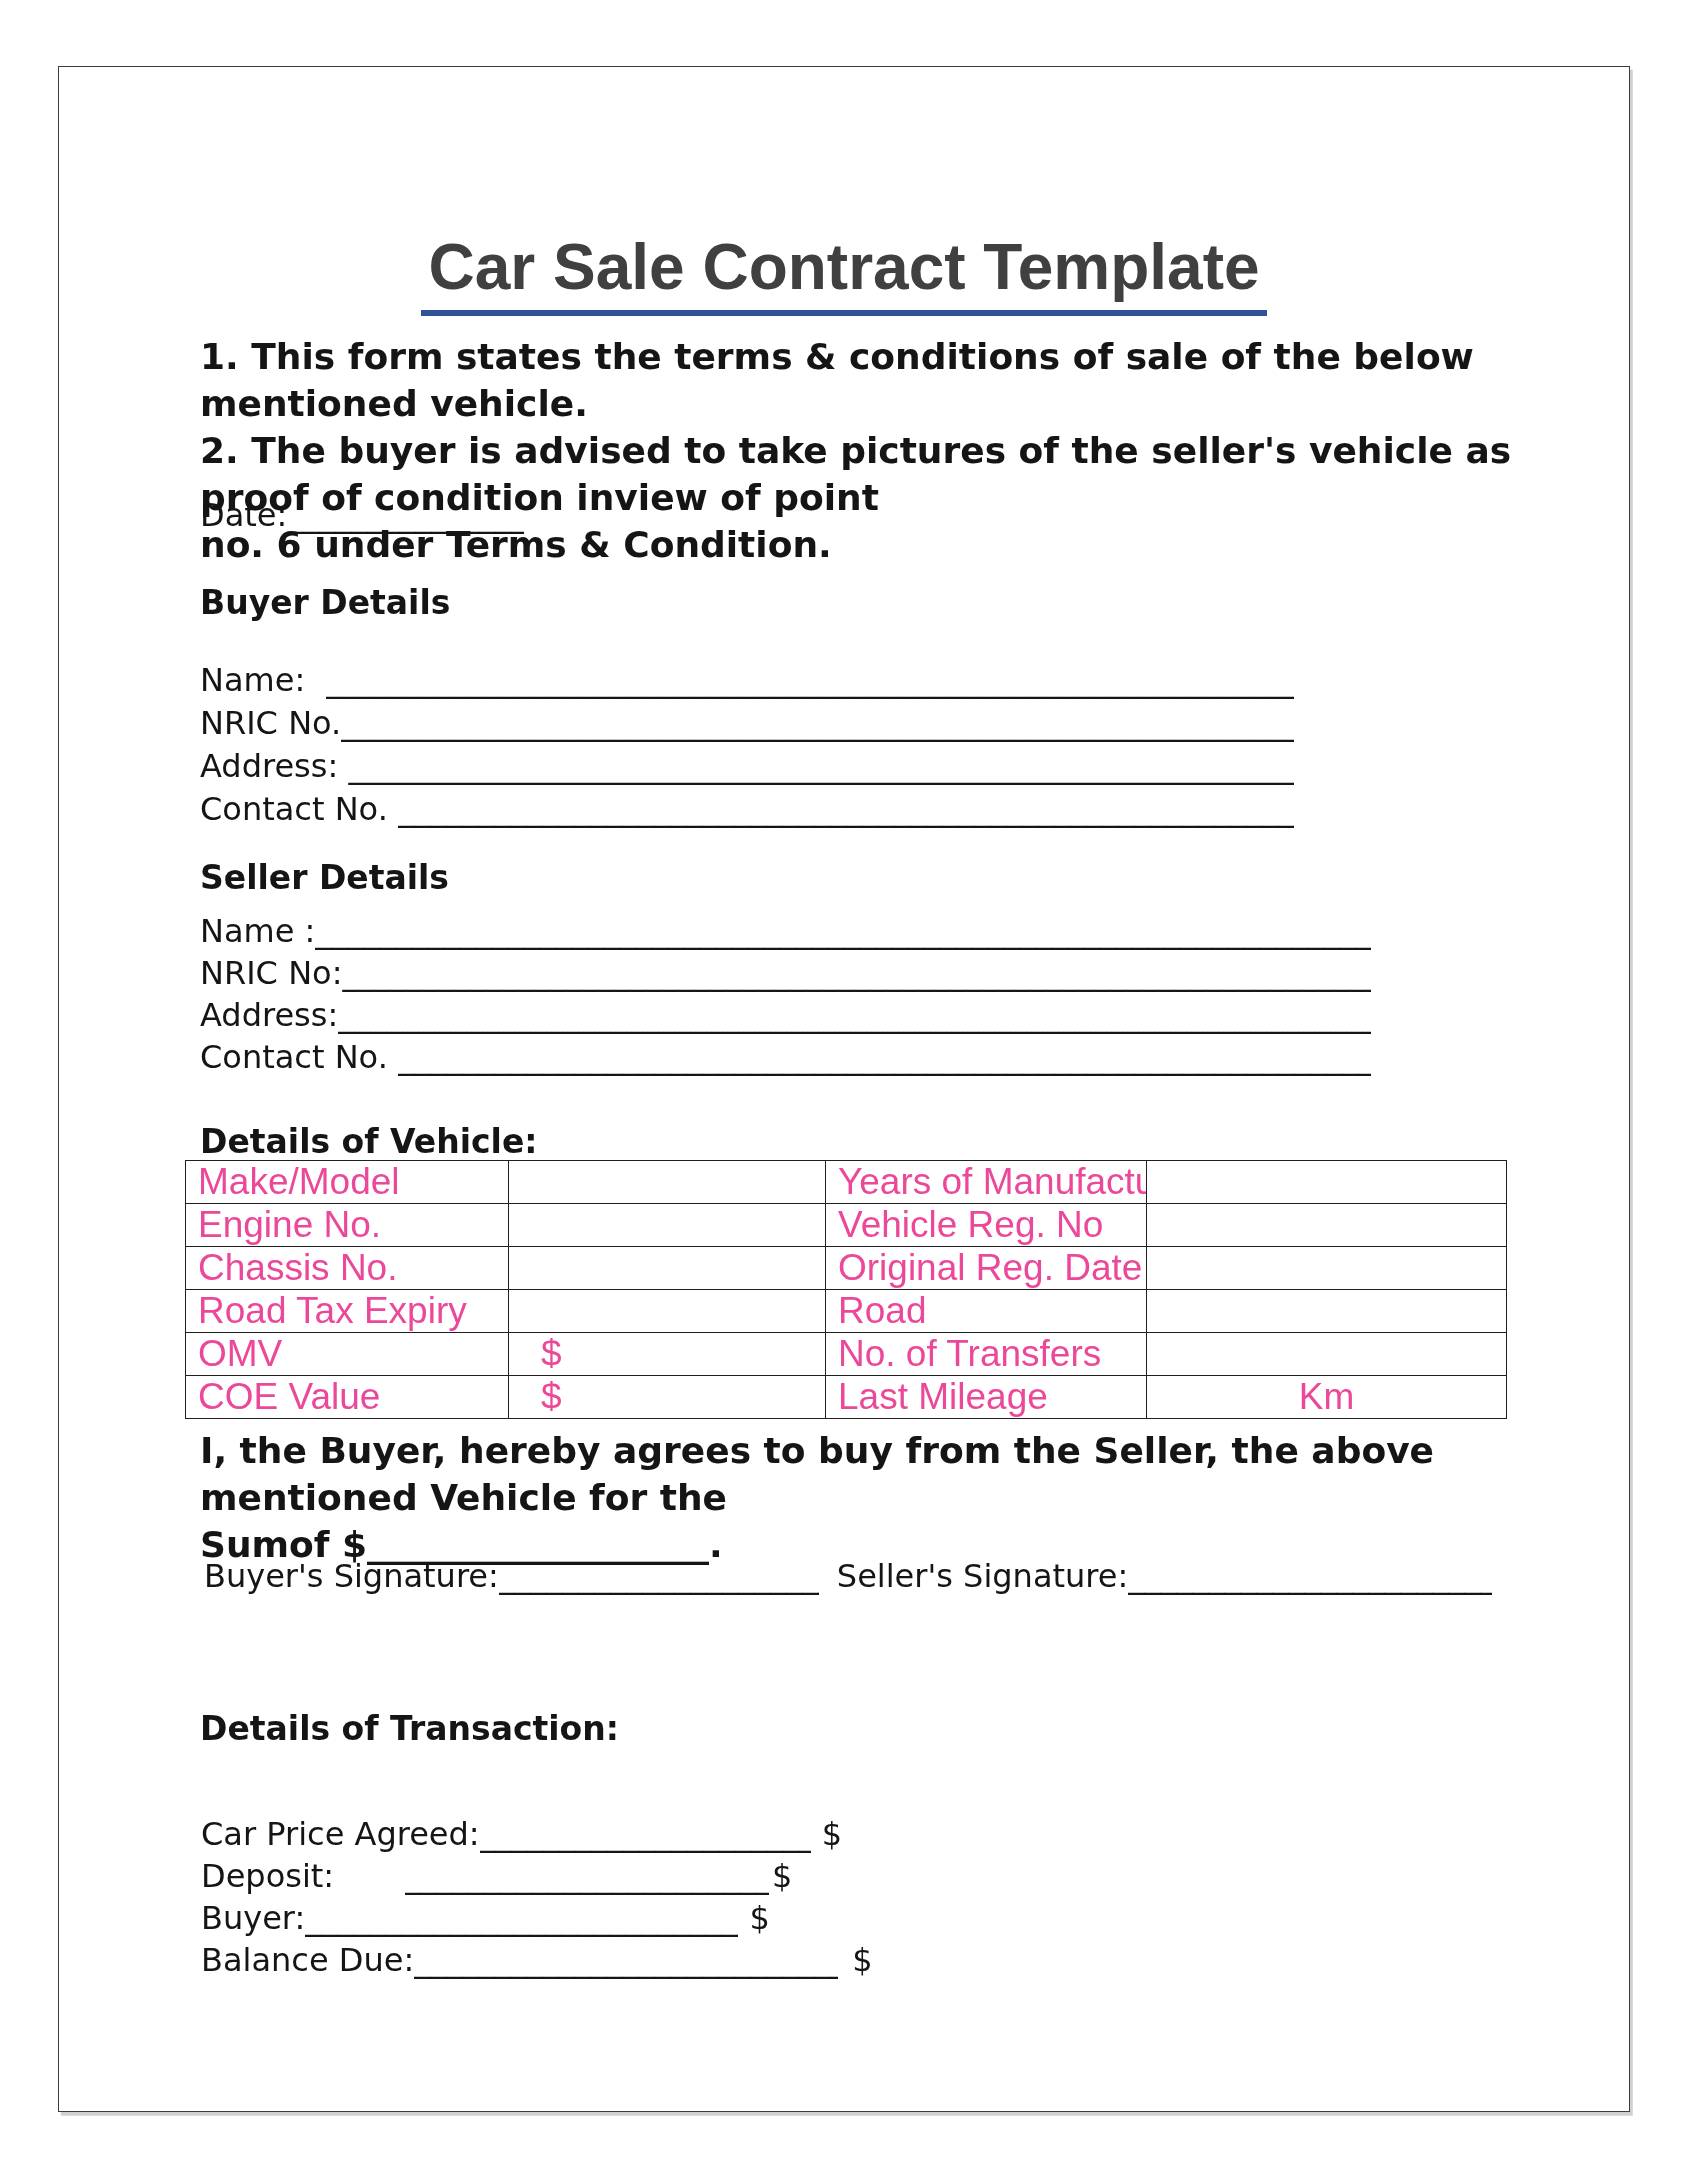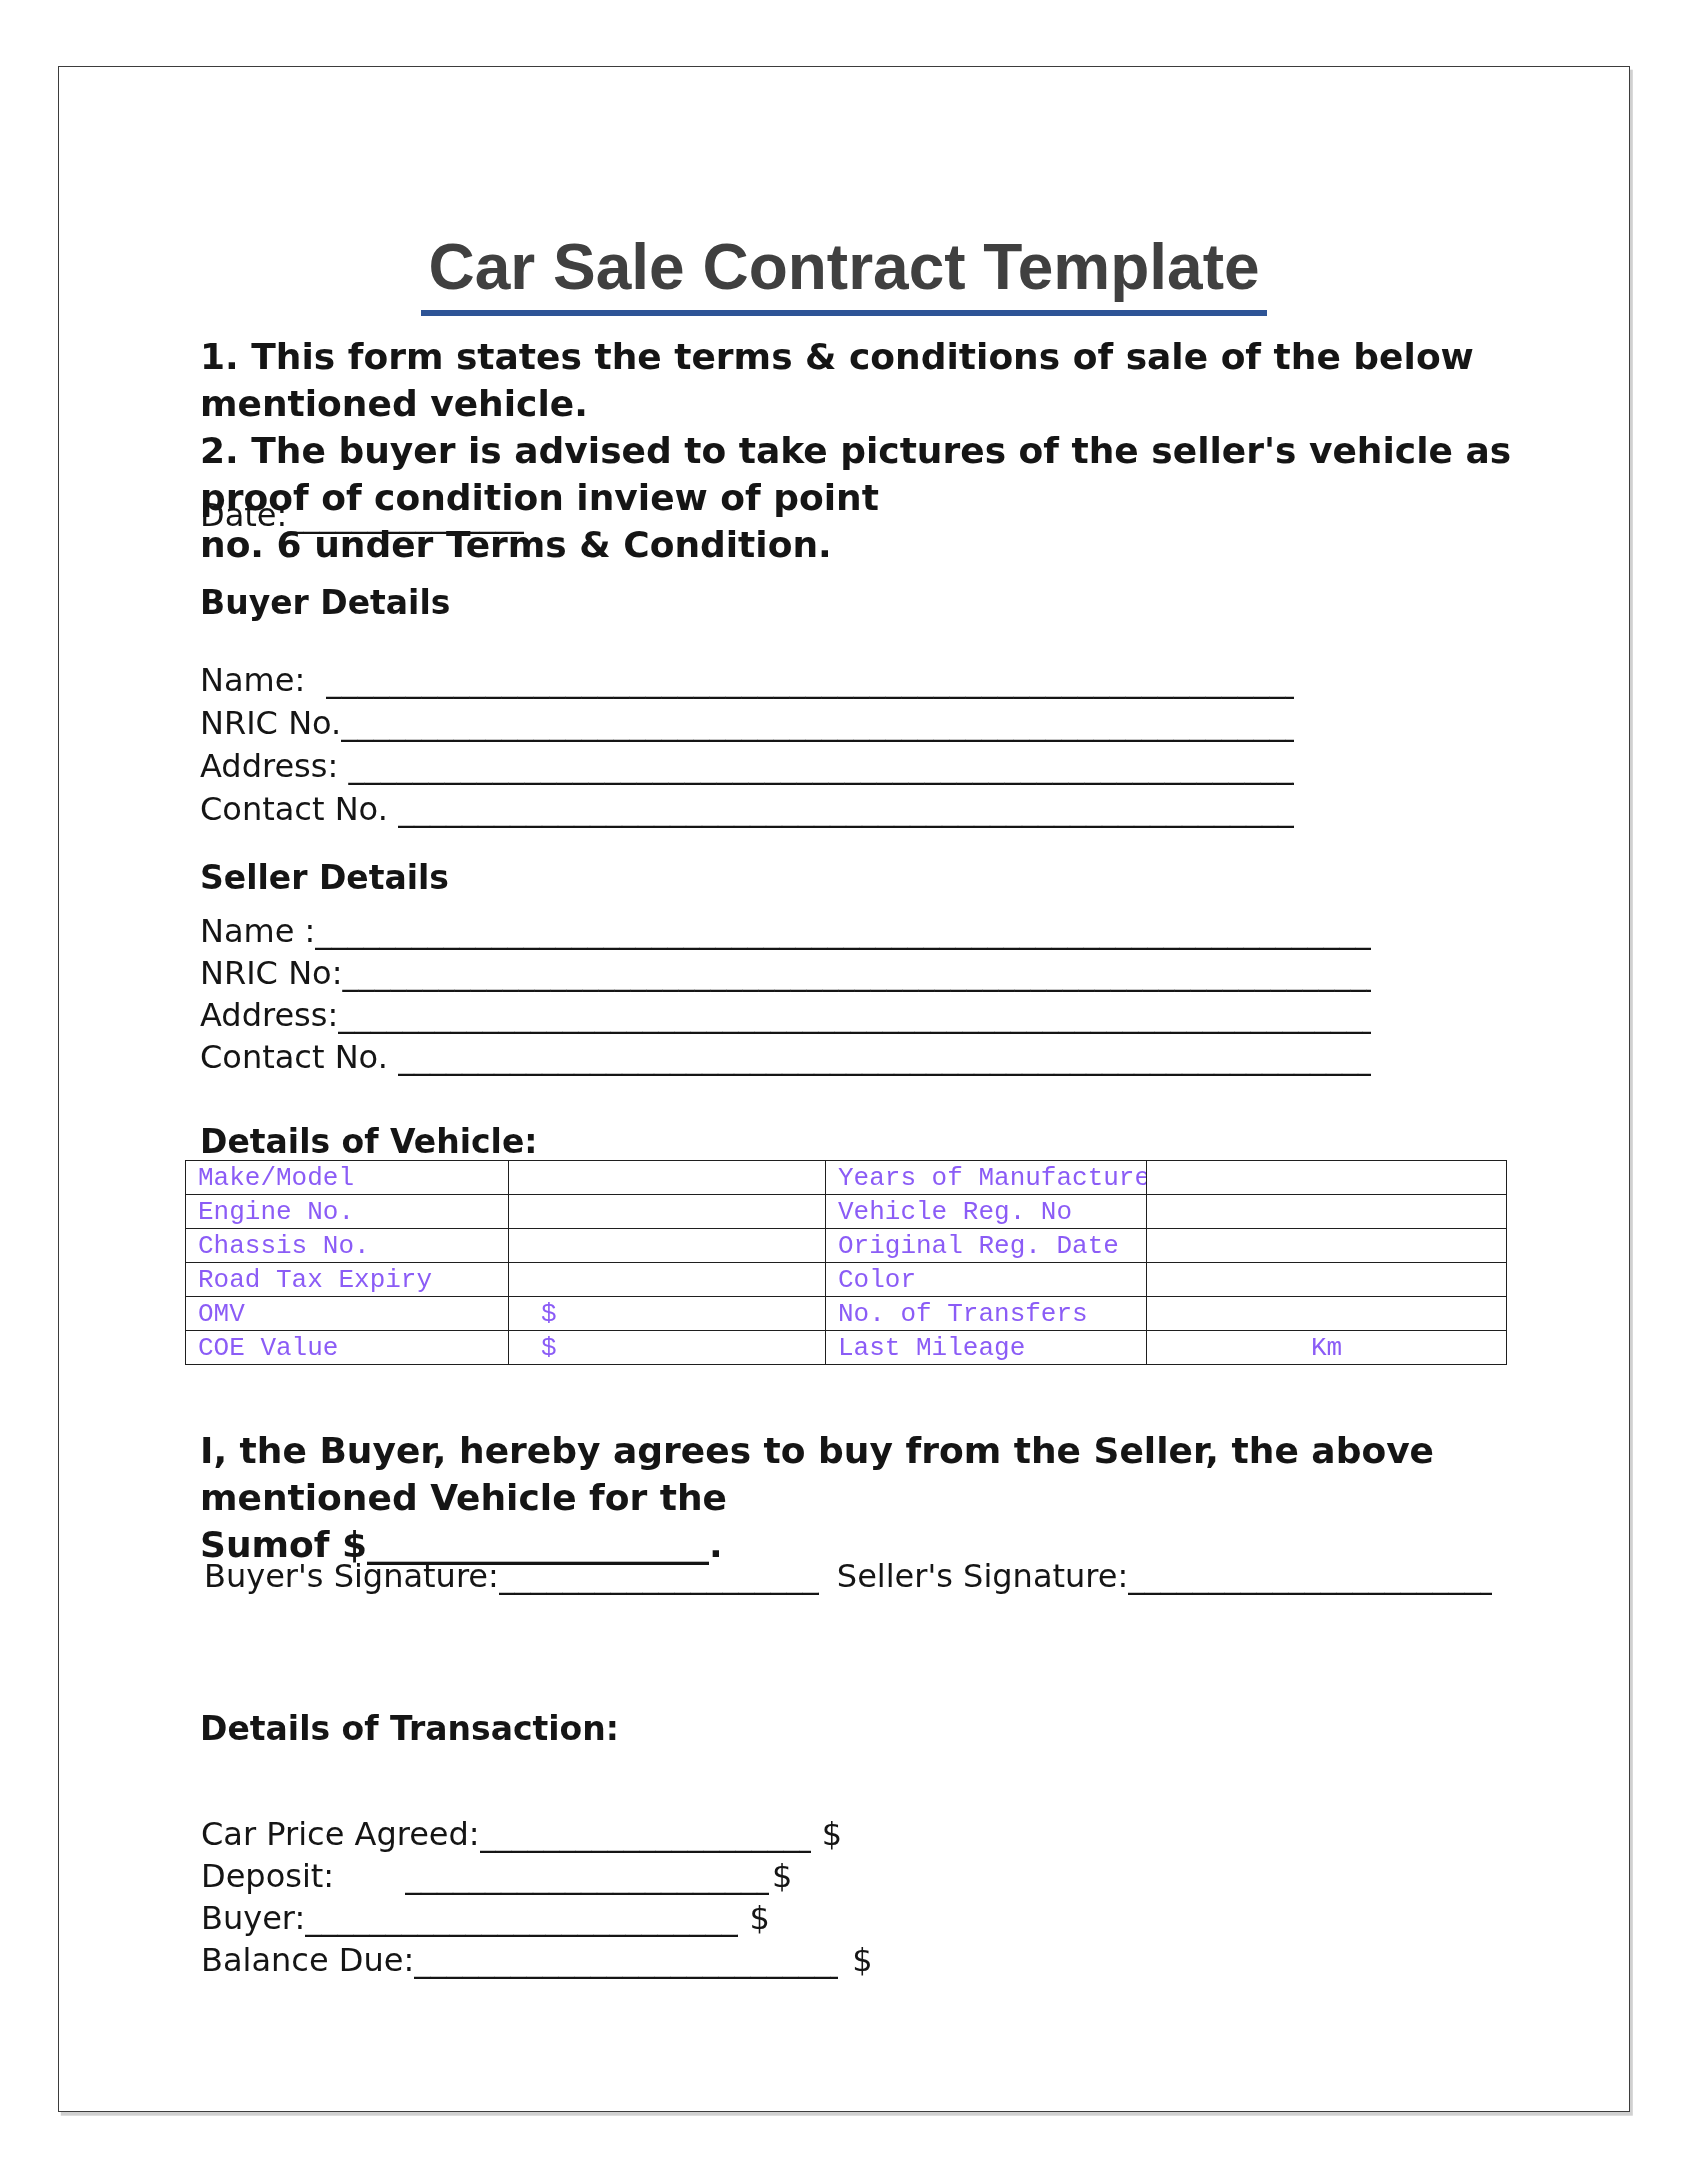--- a/index.html
+++ b/index.html
@@ -85,23 +85,23 @@
     position: absolute;
     left: 126px;
     top: 1093px;
     width: 1321px;
     border-collapse: collapse;
     table-layout: fixed;
   }
   table.vtable td {
     border: 1.9px solid #1f1f1f;
     height: 33px;
-    font-family: Liberation Mono, monospace;
-    font-size: 26px;
-    color: #8b5cf6;
+    font-family: Liberation Sans, sans-serif;
+    font-size: 37px;
+    color: #ec4899;
     padding: 0 3.7px 0 12px;
     overflow: hidden;
     white-space: nowrap;
     vertical-align: middle;
   }
   table.vtable td.cur-cell { padding-left: 32px; }
   table.vtable td.center { text-align: center; padding-left: 3.7px; margin-top: 44px; }
 
   
   .agreement { left: 141px; top: 1360px; width: 1340px; }
@@ -209,21 +209,21 @@
     </tr>
     <tr>
       <td>Chassis No.</td>
       <td></td>
       <td>Original Reg. Date</td>
       <td></td>
     </tr>
     <tr>
       <td>Road Tax Expiry</td>
       <td></td>
-      <td>Color</td>
+      <td>Road</td>
       <td></td>
     </tr>
     <tr>
       <td>OMV</td>
       <td class="cur-cell">$</td>
       <td>No. of Transfers</td>
       <td></td>
     </tr>
     <tr>
       <td>COE Value</td>

